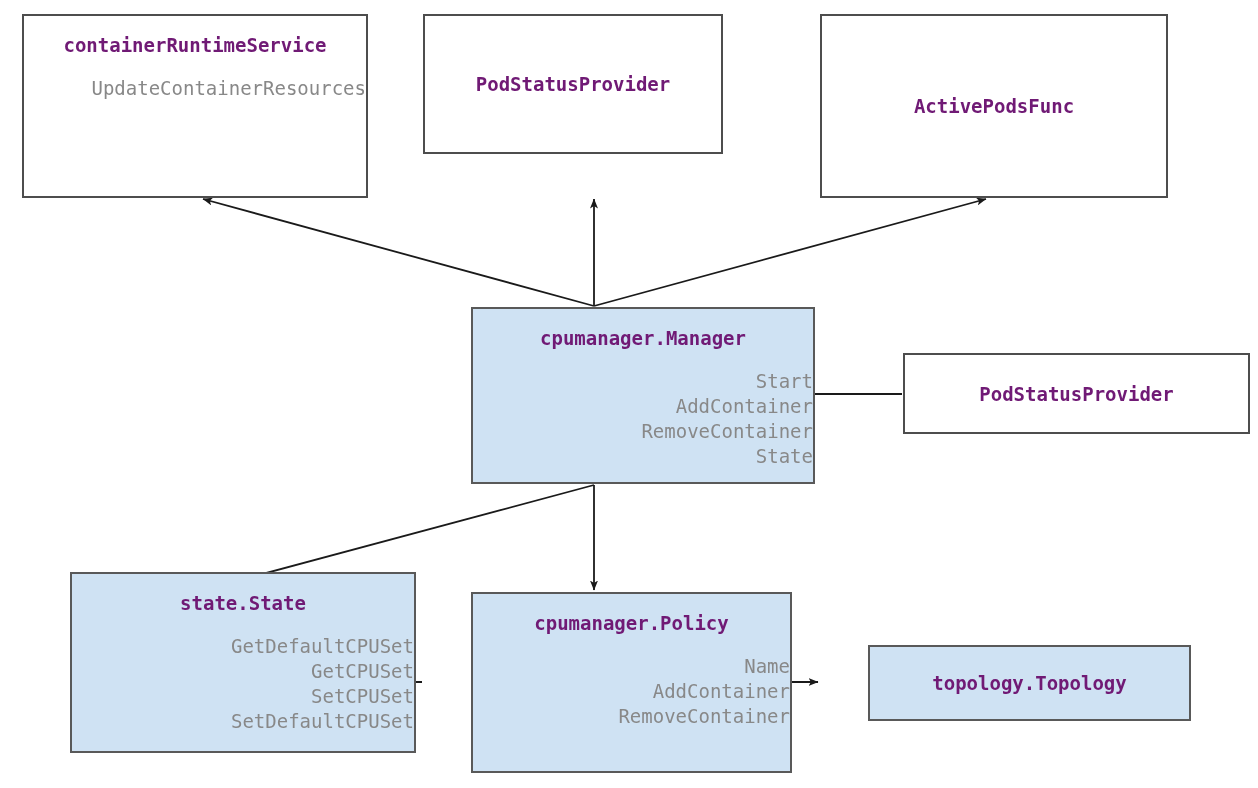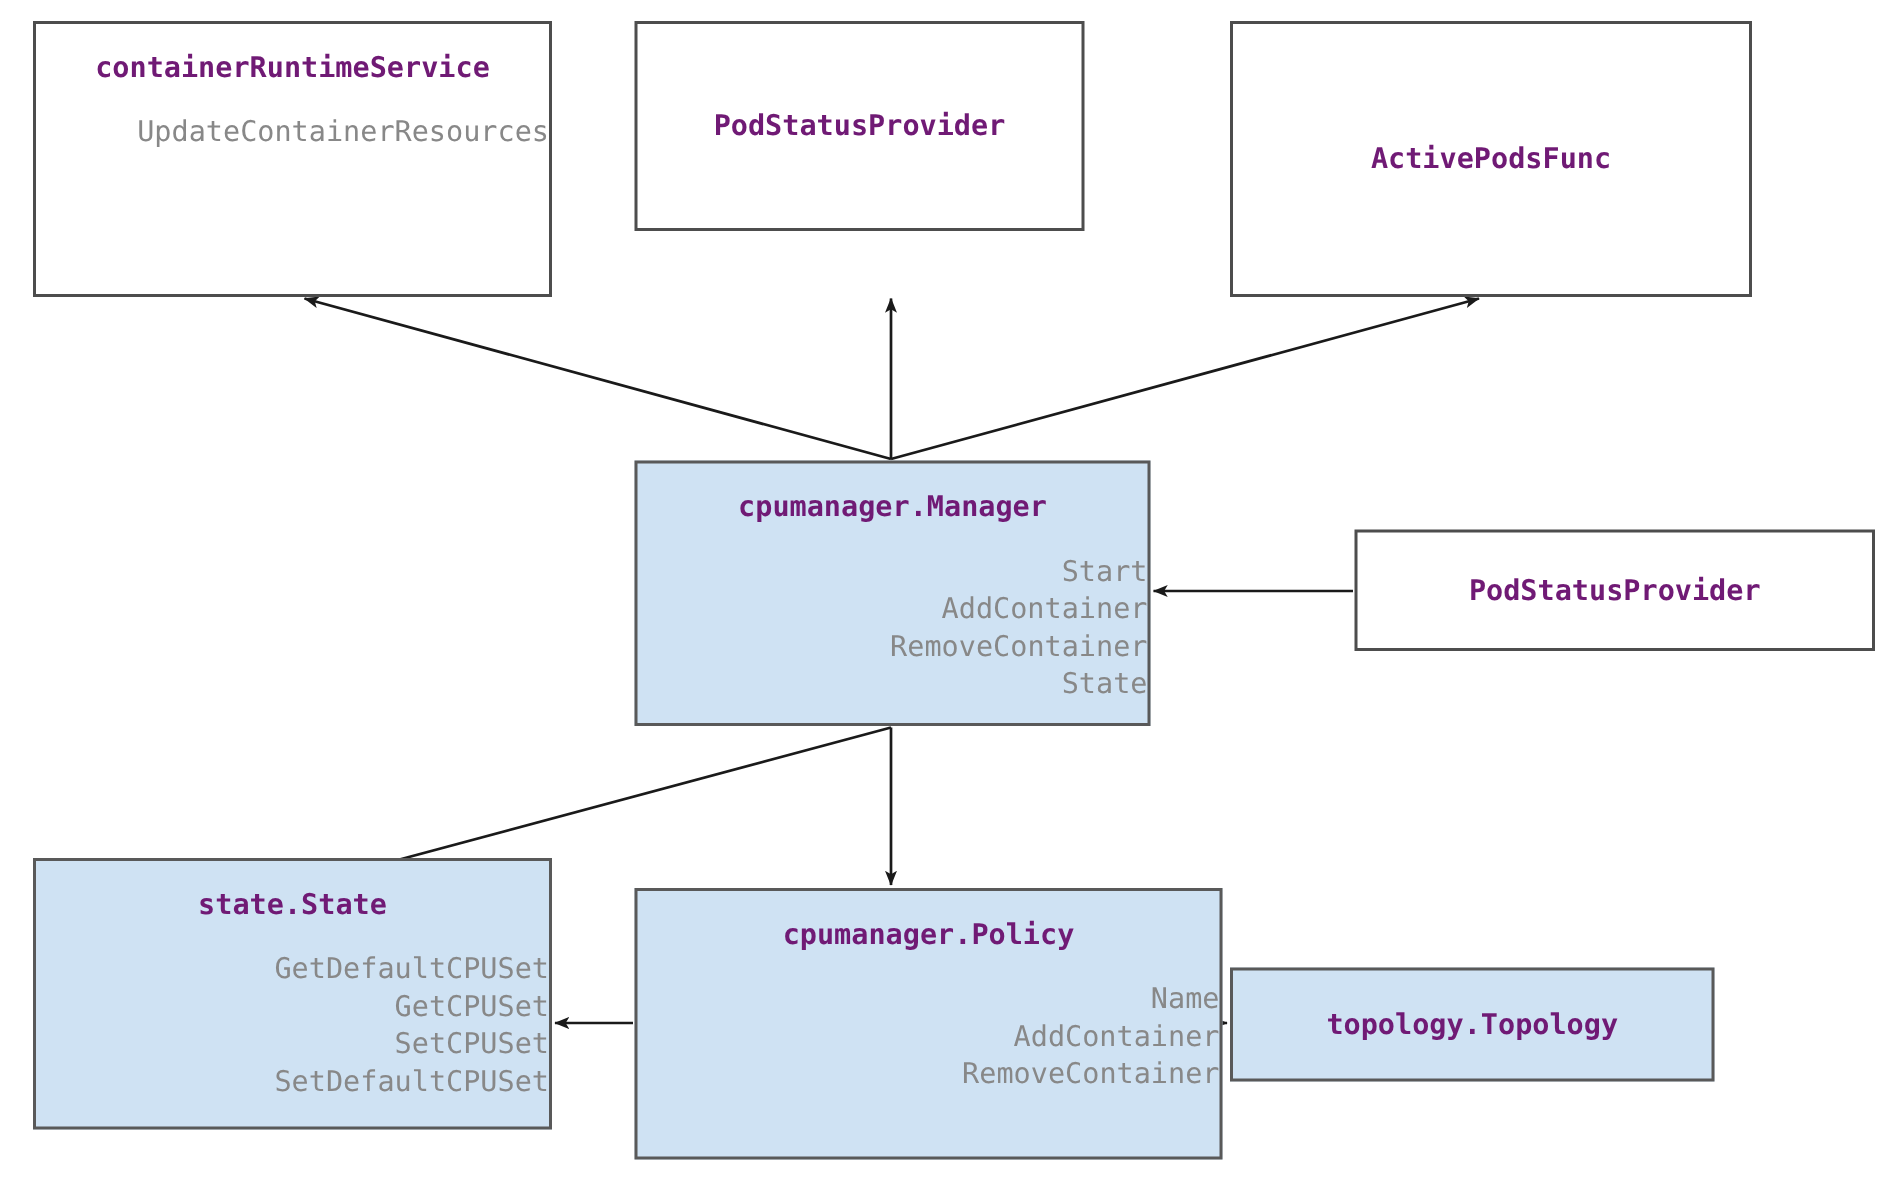--- a/index.html
+++ b/index.html
@@ -24,20 +24,21 @@
     pointer-events: none;
   }
   .uml-box {
     position: absolute;
     box-sizing: border-box;
     border: 2px solid #595959;
     background: #ffffff;
   }
   .uml-box.filled {
     background: #cfe2f3;
+    margin-left: 48px;
   }
   .uml-box.plain {
     border: 2px solid #4d4d4d;
   }
   .box-title {
     text-align: center;
     font-weight: bold;
     font-size: 19px;
     color: #701a75;
     letter-spacing: 0px;
@@ -113,21 +114,21 @@
       </div>
       <div class="uml-box filled" style="left: 22px; top: 572px; width: 346px; height: 181px;">
         <div class="box-title">state.State</div>
         <div class="box-members">
           <div class="member">GetDefaultCPUSet</div>
           <div class="member">GetCPUSet</div>
           <div class="member">SetCPUSet</div>
           <div class="member">SetDefaultCPUSet</div>
         </div>
       </div>
-      <div class="uml-box filled" style="left: 423px; top: 592px; width: 392px; height: 181px;">
+      <div class="uml-box filled" style="left: 423px; top: 592px; width: 321px; height: 181px;">
         <div class="box-title">cpumanager.Policy</div>
         <div class="box-members">
           <div class="member">Name</div>
           <div class="member">AddContainer</div>
           <div class="member">RemoveContainer</div>
         </div>
       </div>
       <div class="uml-box filled title-only" style="left: 820px; top: 645px; width: 323px; height: 76px;">
         <div class="box-title">topology.Topology</div>
       </div>

